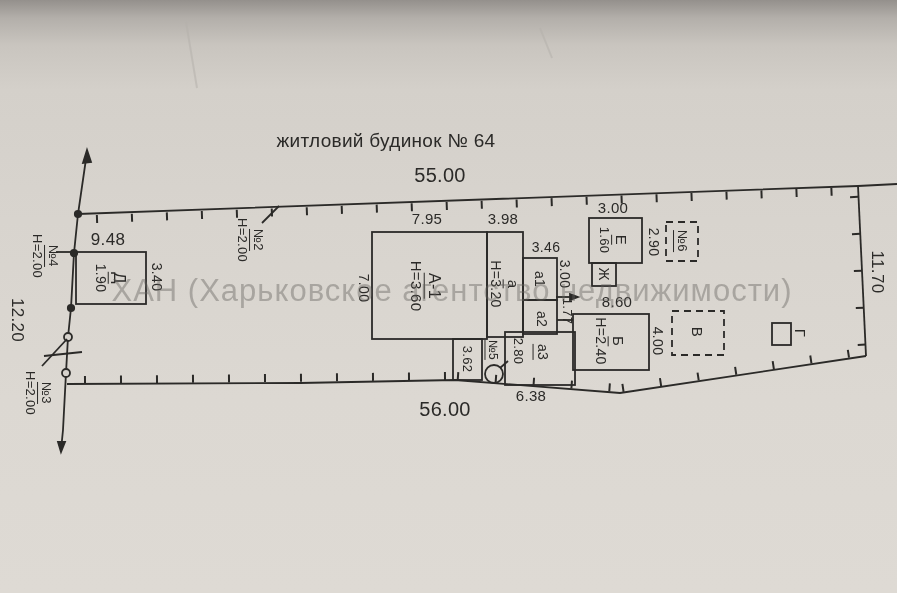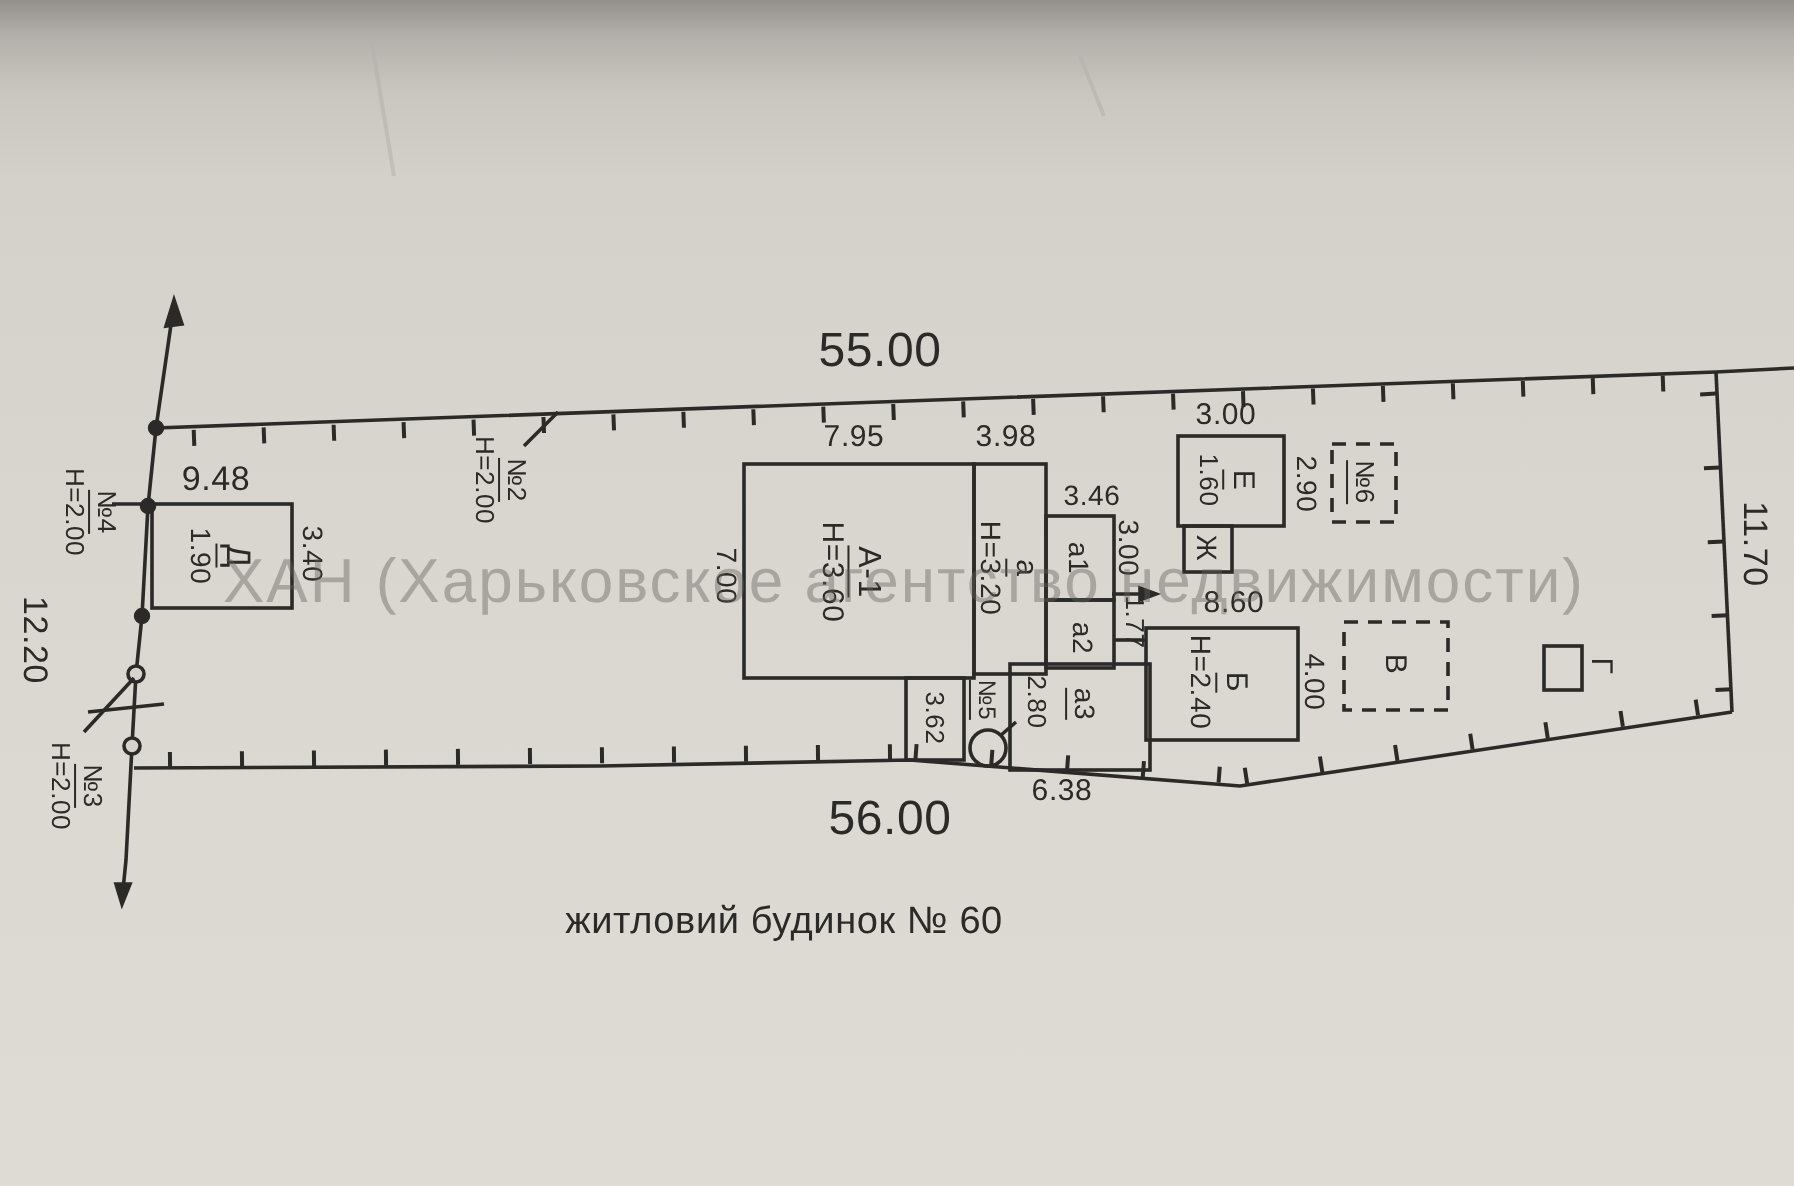--- a/index.html
+++ b/index.html
@@ -14,21 +14,21 @@
   .lbl{
     position:absolute;transform:translate(-50%,-50%);
     color:#2b2a28;white-space:nowrap;line-height:1.08;text-align:center;
     letter-spacing:.3px;
   }
   .rot{transform:translate(-50%,-50%) rotate(90deg);}
   .rot2{transform:translate(-50%,-50%) rotate(90deg);display:flex;flex-direction:column;align-items:center;}
   .lbl span{display:block;}
   .u{border-bottom:1.5px solid #2b2a28;padding-bottom:1px;}
   .s12{font-size:12px}.s13{font-size:13px}.s14{font-size:14px}.s15{font-size:15px}
-  .s16{font-size:16px}.s17{font-size:17px}.s19{font-size:19px}.s20{font-size:24px}
+  .s16{font-size:16px}.s17{font-size:17px}.s19{font-size:19px}.s20{font-size:20px}
   .watermark{
     position:absolute;left:452px;top:291px;transform:translate(-50%,-50%);
     font-size:31px;letter-spacing:1px;color:rgba(100,97,93,0.42);white-space:nowrap;
   }
   svg{position:absolute;left:0;top:0;}
 </style>
 </head>
 <body>
 
 <div class="photo">
@@ -84,21 +84,21 @@
       <rect x="573" y="314" width="76" height="56"></rect>
       <rect x="672" y="311" width="52" height="44" stroke-dasharray="7 5"></rect>
       <rect x="772" y="323" width="19" height="22"></rect>
 
       <path d="M556,297 L578,297"></path>
       <path d="M578,297 l-8,-3 v6 Z" fill="#2b2a28"></path>
       <path d="M557,320 L573,320"></path>
     </g>
   </svg>
 
-  <div class="lbl s19" style="left:392px;top:462px">житловий будинок № 60</div>
+  <div class="lbl s19" style="left:386px;top:141px">житловий будинок № 64</div>
 
   <div class="lbl s20" style="left:440px;top:176px">55.00</div>
   <div class="lbl s20" style="left:445px;top:410px">56.00</div>
   <div class="lbl s17 rot" style="left:17px;top:320px">12.20</div>
   <div class="lbl s17 rot" style="left:877px;top:272px">11.70</div>
   <div class="lbl s15" style="left:531px;top:396px">6.38</div>
 
   <div class="lbl s15" style="left:427px;top:219px">7.95</div>
   <div class="lbl s14 rot" style="left:363px;top:288px">7.00</div>
   <div class="lbl rot2" style="left:425px;top:286px">

